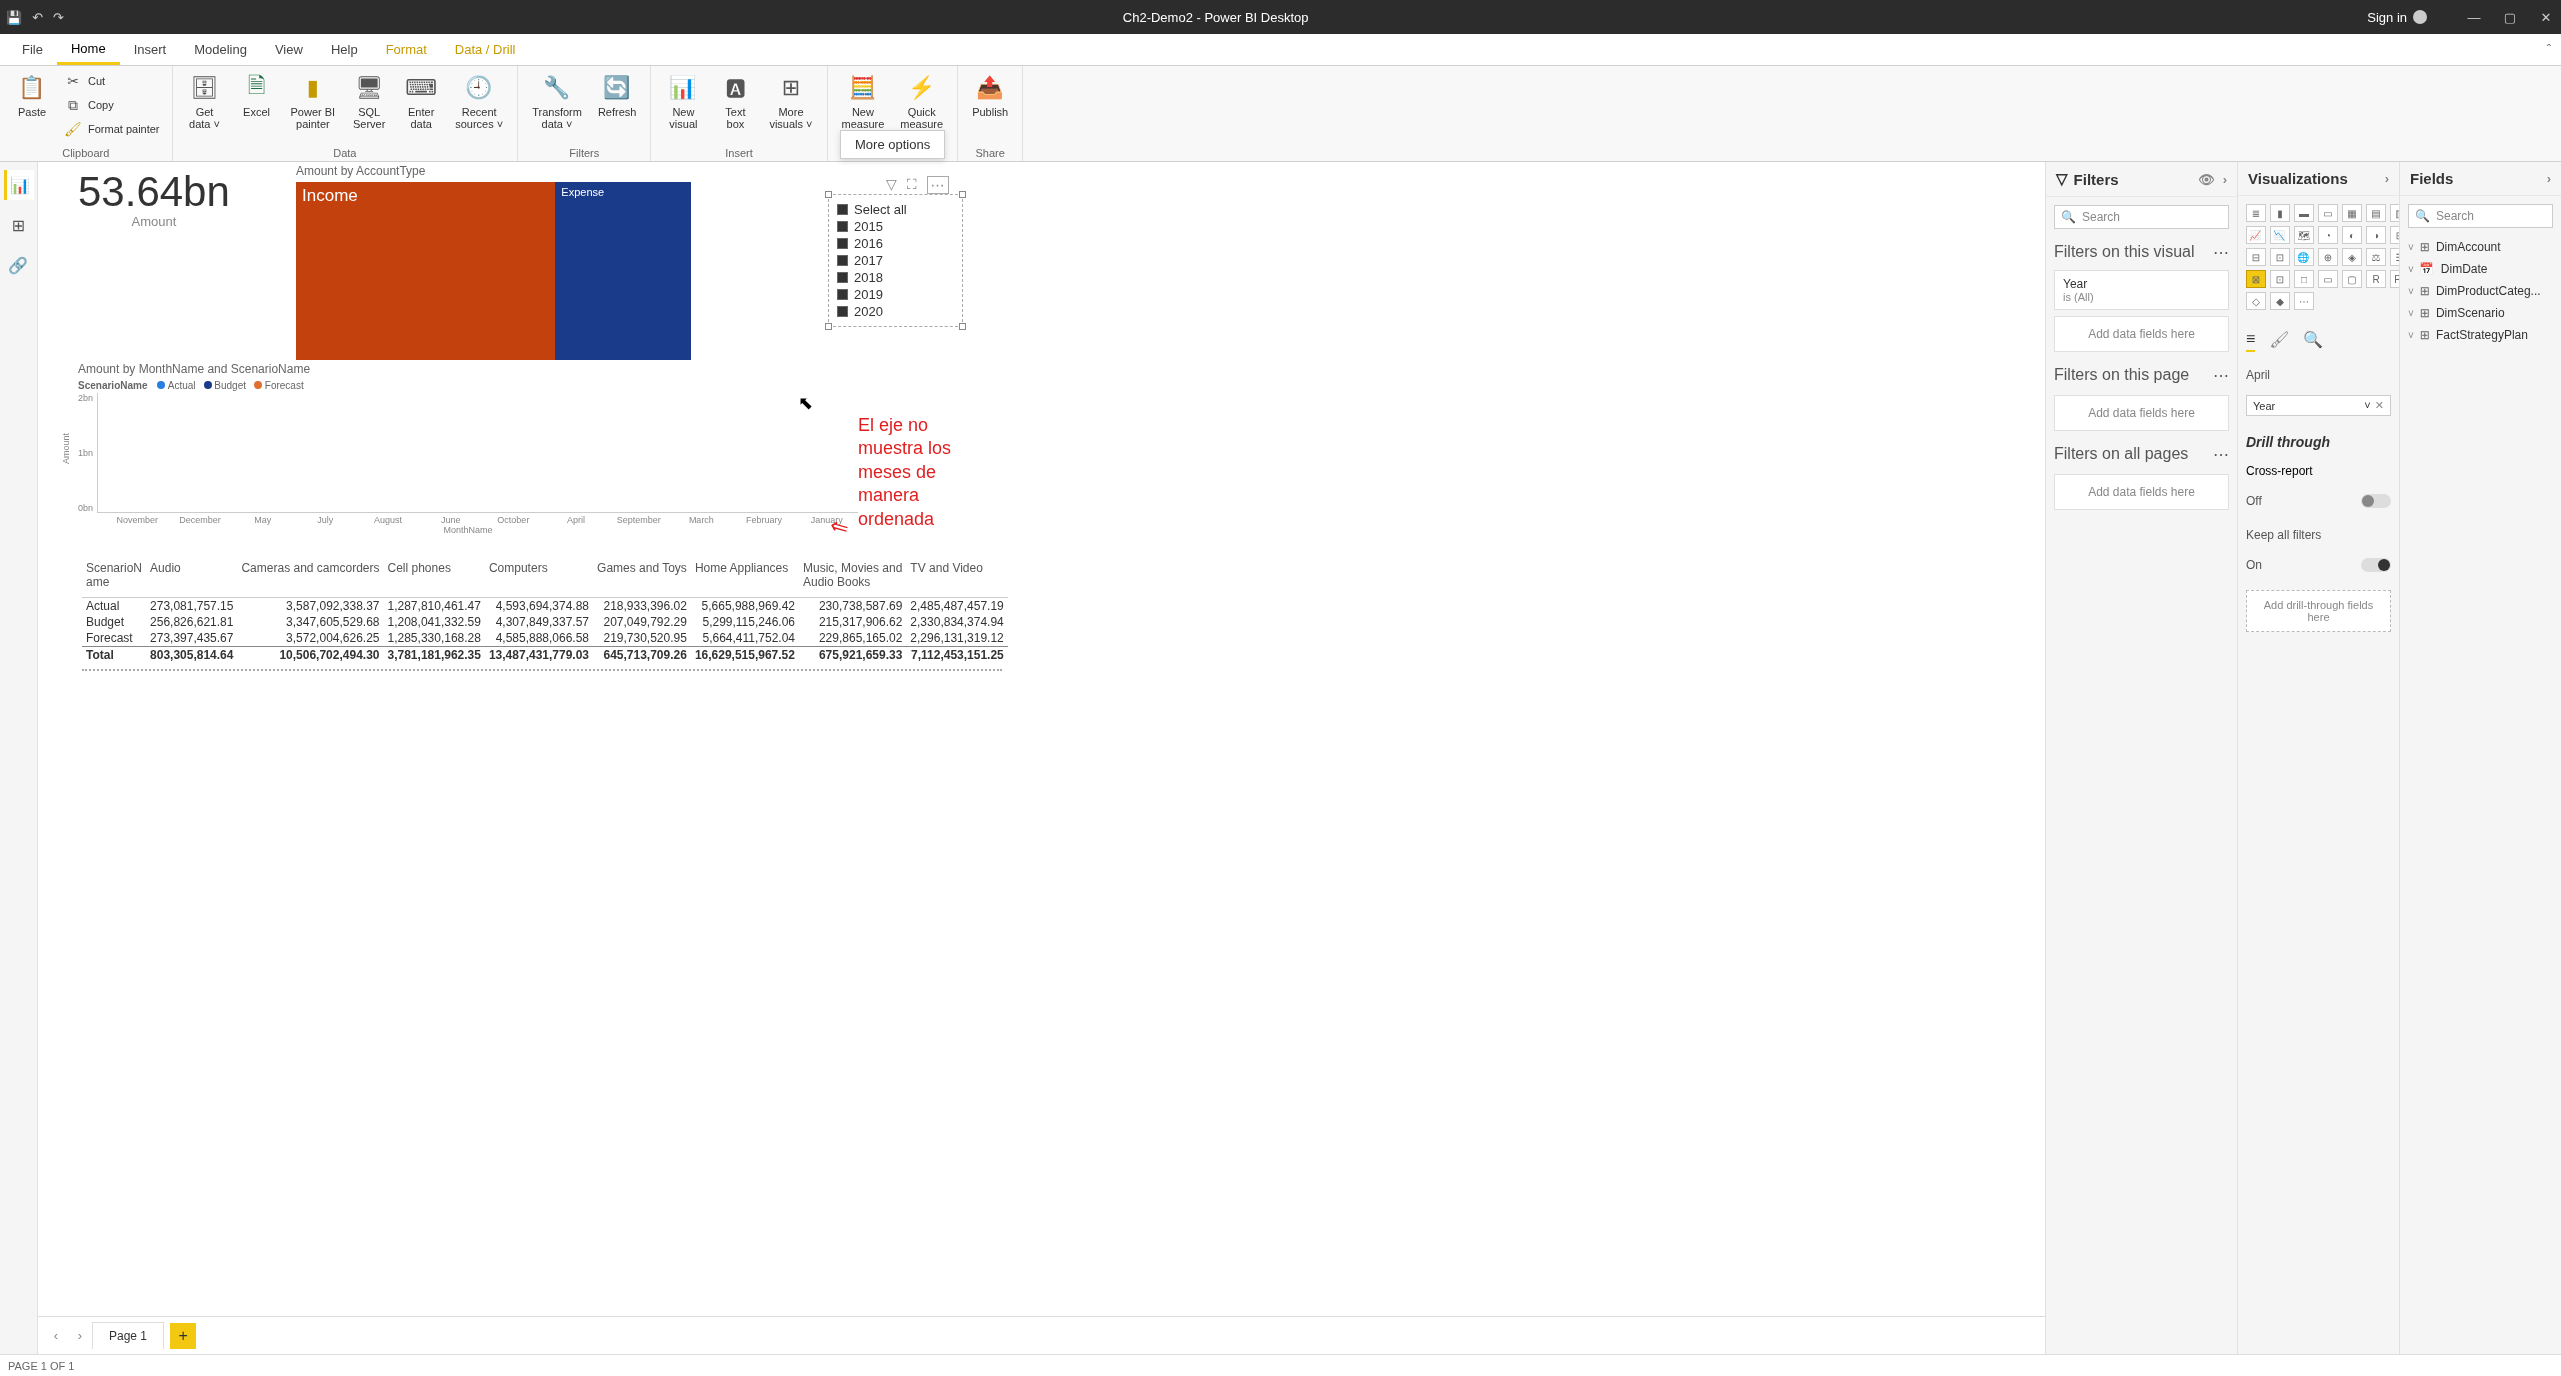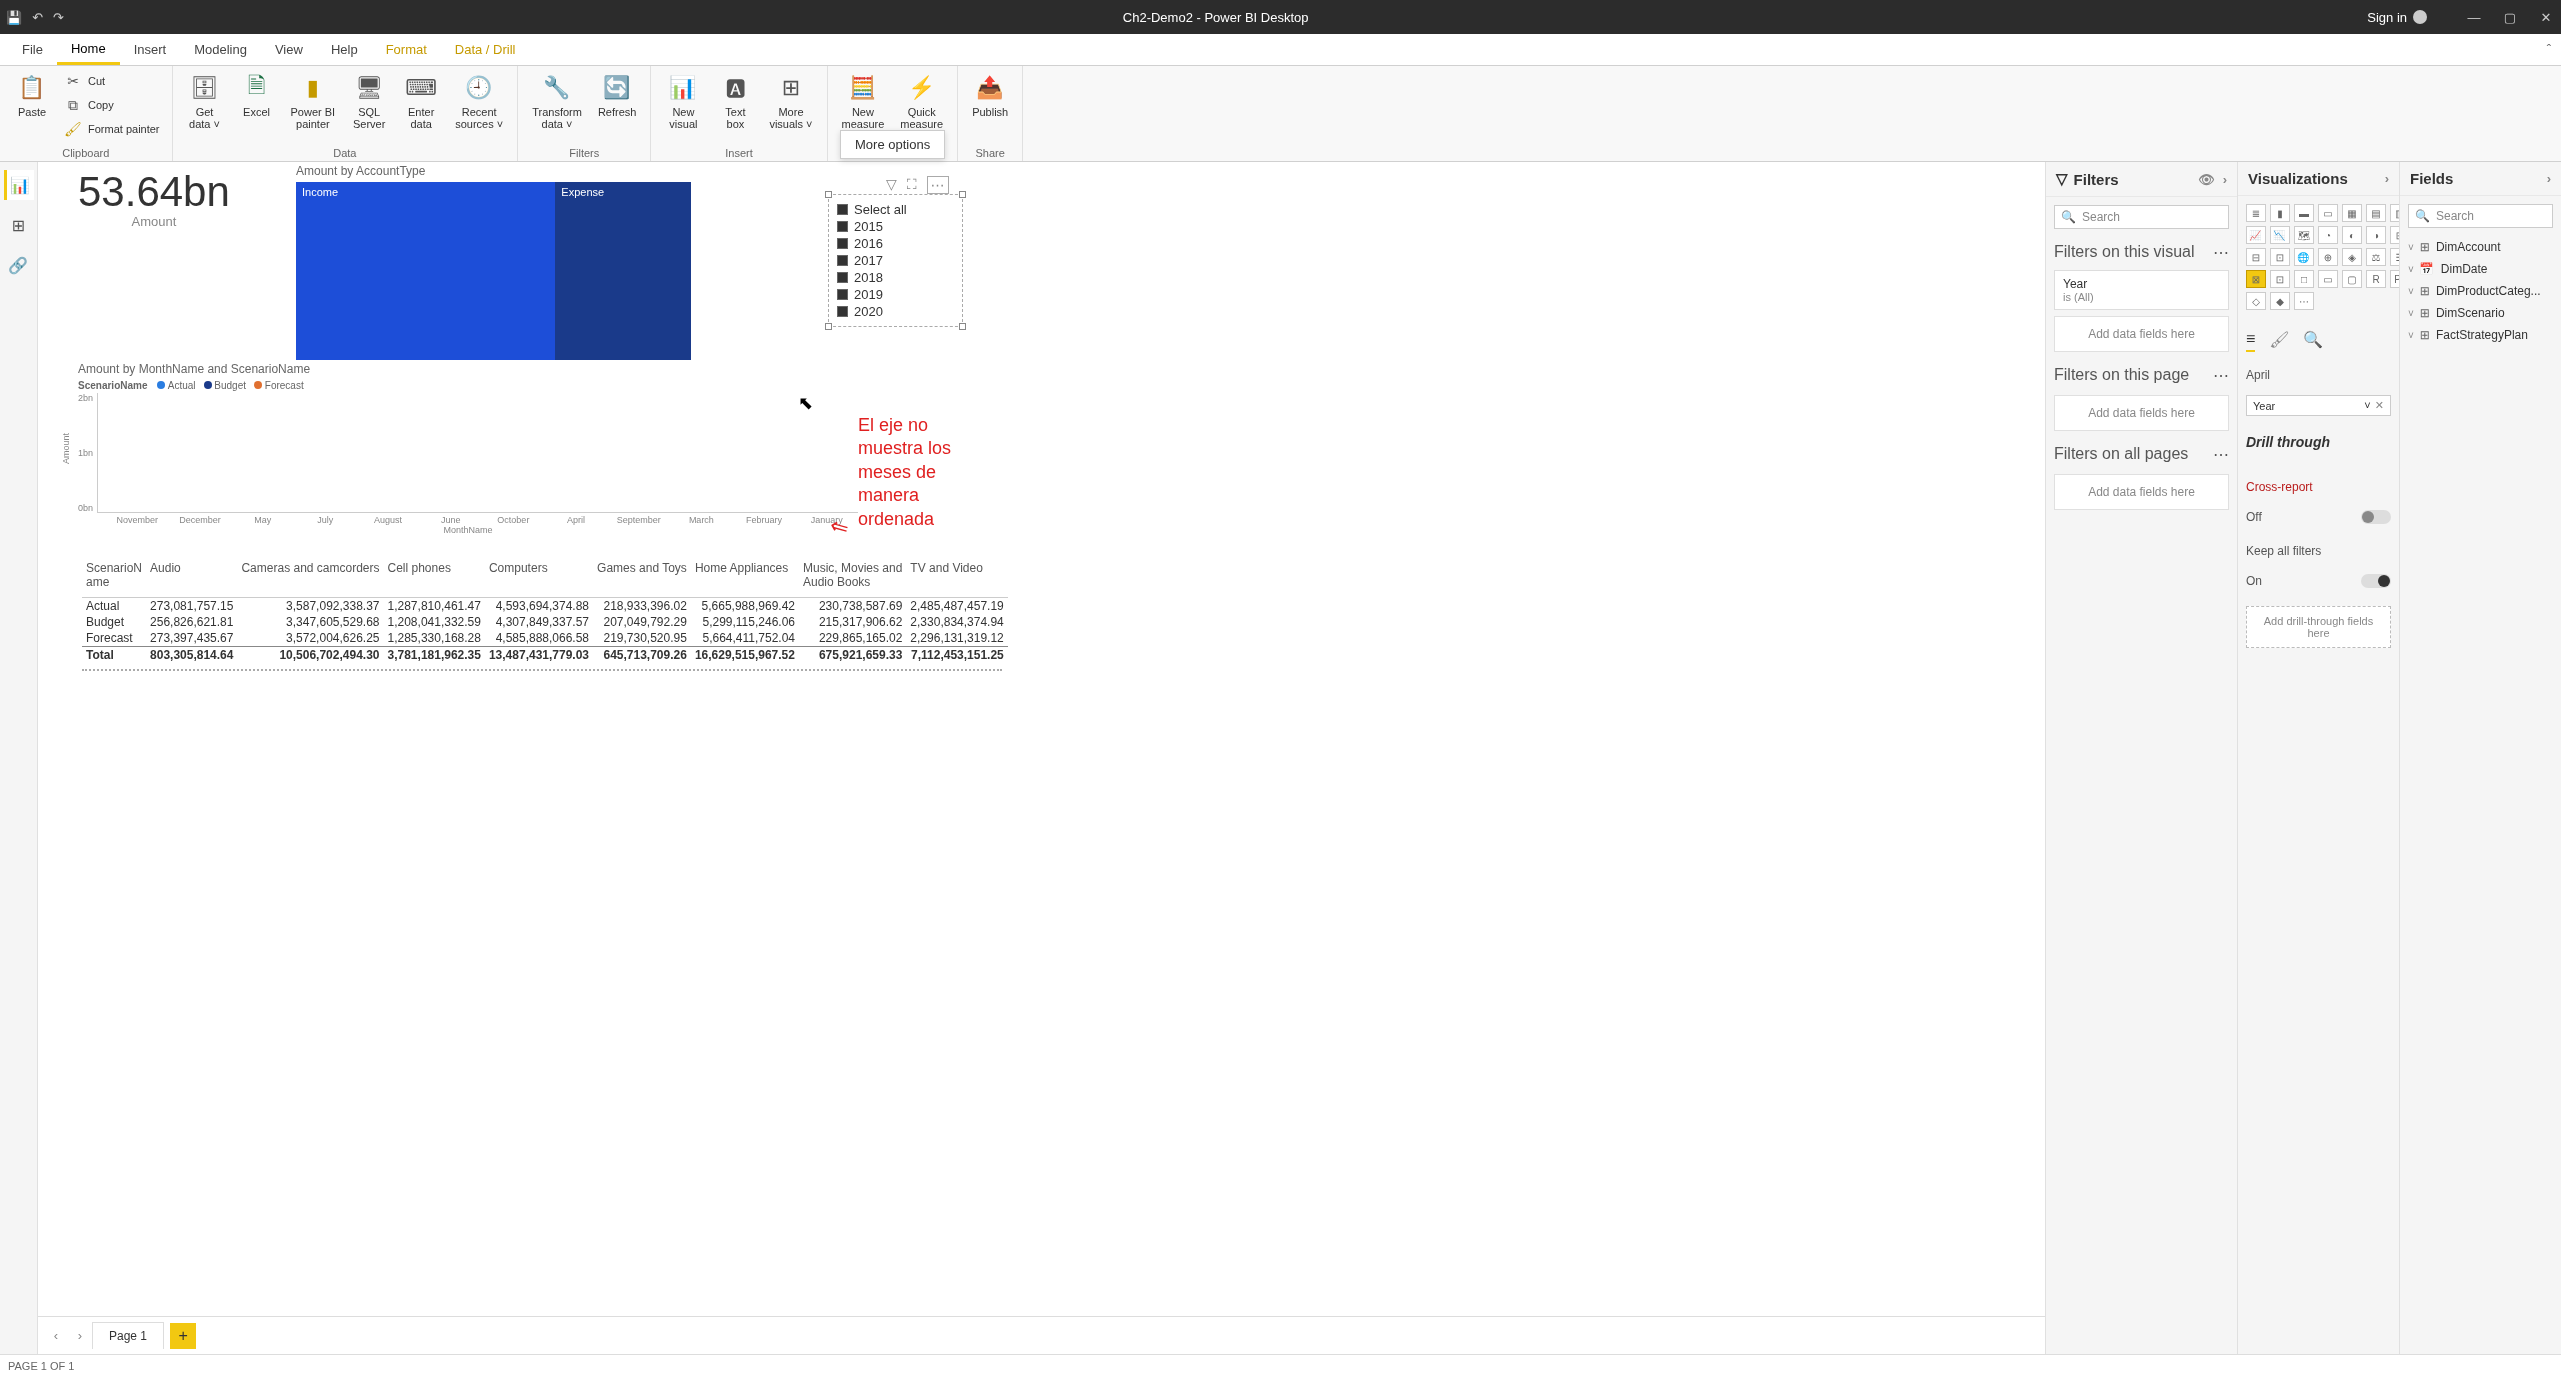--- a/index.html
+++ b/index.html
@@ -49,21 +49,21 @@
 
 
 .card-visual { position:absolute; left:40px; top:6px; text-align:center;}
 .card-visual .num { font-size:42px; font-weight:400; color:#333;}
 .card-visual .lbl { font-size:13px; color:#888; margin-top:-2px;}
 
 
 .treemap-wrap { position:absolute; left:258px; top:2px;}
 .treemap-title { font-size:12px; color:#666; margin-bottom:4px;}
 .treemap { display:flex; width:395px; height:178px;}
-.treemap .tm-income { flex:2; background:#1d4ed8; color:#fff; font-size:11px; padding:4px 6px;}
+.treemap .tm-income { flex:2; background:#c2410c; color:#fff; font-size:17px; padding:4px 6px;}
 .treemap .tm-expense { flex:1; background:#1a3a8a; color:#fff; font-size:11px; padding:4px 6px;}
 
 
 .visual-header { position:absolute; left:848px; top:14px; display:flex; gap:10px; color:#888;}
 .visual-header span { cursor:pointer; font-size:14px;}
 
 
 .slicer { position:absolute; left:790px; top:32px; width:135px; border:1px dashed #aaa; padding:6px 8px;}
 .slicer .item { display:flex; align-items:center; gap:6px; padding:1px 0; font-size:13px; color:#333;}
 .slicer .item .chk { width:11px; height:11px; border:1px solid #666; background:#333;}
@@ -628,21 +628,21 @@
       </div>
       <div class="field-well-label">April</div>
       <div class="field-well">
         <span>Year</span>
         <span style="display:flex;gap:4px;">
             <span>˅</span>
             <span class="wx">✕</span>
           </span>
       </div>
       <div class="drill-title">Drill through</div>
-      <div style="font-size:12px;color:#b91c1c;margin-top:20px;">Cross-report</div>
+      <div style="font-size:12px;color:#000000;margin-top:4px;">Cross-report</div>
       <div class="toggle-row">
         <span>Off</span>
         <div class="toggle">
             <div class="knob"></div>
           </div>
       </div>
       <div style="font-size:12px;color:#555;margin-top:10px;">Keep all filters</div>
       <div class="toggle-row">
         <span>On</span>
         <div class="toggle on">

